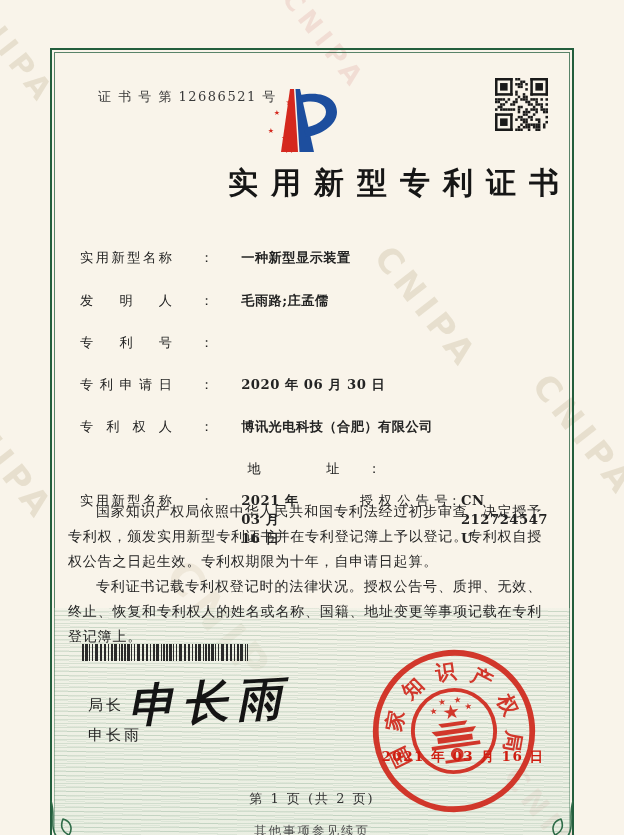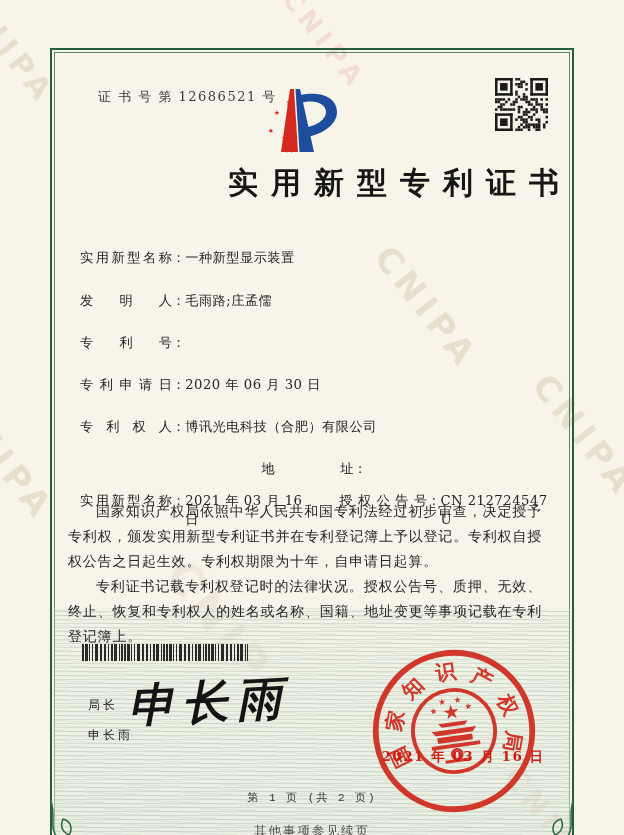--- a/index.html
+++ b/index.html
@@ -44,45 +44,45 @@
   
   .cert-no{position:absolute;left:46px;top:38px;font-size:13px;letter-spacing:1.5px;color:#3a3a3a;}
   .logo{position:absolute;left:201px;top:32px;width:98px;height:80px;}
   .qr{position:absolute;left:443px;top:28px;width:53px;height:53px;}
   .title{
     position:absolute;left:0;top:113px;width:100%;text-align:right;
     font-size:30px;font-weight:bold;letter-spacing:13px;text-indent:13px;color:#161616;
   }
   
   .fields{position:absolute;left:28px;top:198px;width:468px;font-size:13.2px;}
-  .f-row{margin-bottom:23px;display:flex;align-items:flex-start;line-height:19px;}
+  .f-row{margin-bottom:23px;display:flex;align-items:flex-start;line-height:19px;gap:28px;}
   .f-label{display:inline-block;width:92px;text-align:justify;text-align-last:justify;flex:none;}
   .f-colon{flex:none;}
-  .f-value{letter-spacing:.5px;}
+  .f-value{letter-spacing:.5px;font-weight:bold;}
   .f-value.wrap{display:inline-block;width:352px;}
   .pair2{margin-left:28px;display:flex;}
   .pair2 .f-label{width:88px;}
   
   .body-text{position:absolute;left:16px;top:449px;width:474px;font-size:14px;
     line-height:25px;letter-spacing:.8px;text-align:justify;color:#262626;}
   .body-text p{text-indent:2em;}
   
   .barcode{position:absolute;left:30px;top:594px;width:166px;height:17px;}
-  .sig-block{position:absolute;left:36px;top:640px;font-size:12px;letter-spacing:3px;line-height:30px;color:#222;}
+  .sig-block{position:absolute;left:36px;top:640px;font-size:15px;letter-spacing:3px;line-height:30px;color:#222;}
   .sig-script{
     position:absolute;left:76px;top:620px;width:230px;font-size:46px;color:#141414;
     font-style:italic;font-weight:600;transform:rotate(-3deg);letter-spacing:8px;white-space:nowrap;
   }
   .seal{position:absolute;left:314px;top:593px;width:176px;height:176px;opacity:.93;}
   .seal-date{
     position:absolute;left:320px;top:698px;width:182px;text-align:center;
     color:#cf1d10;font-size:13.5px;font-weight:bold;letter-spacing:1.5px;z-index:4;
   }
   .footer-page{position:absolute;left:0;top:740px;width:100%;text-align:center;
-    font-size:11px;letter-spacing:2px;color:#333;font-family:Liberation Mono, monospace;}
+    font-size:13px;letter-spacing:2px;color:#333;}
   .continuation{position:absolute;left:0;top:823px;width:100%;text-align:center;
     font-size:12.5px;letter-spacing:2px;color:#4c4c4c;}
 </style>
 </head>
 <body>
 
 <div class="page">
 
   <div class="wm wm-gray" style="left:-18px;top:-14px;font-size:30px;">CNIPA</div>
   <div class="wm wm-pink" style="left:300px;top:-16px;font-size:26px;">CNIPA</div>

